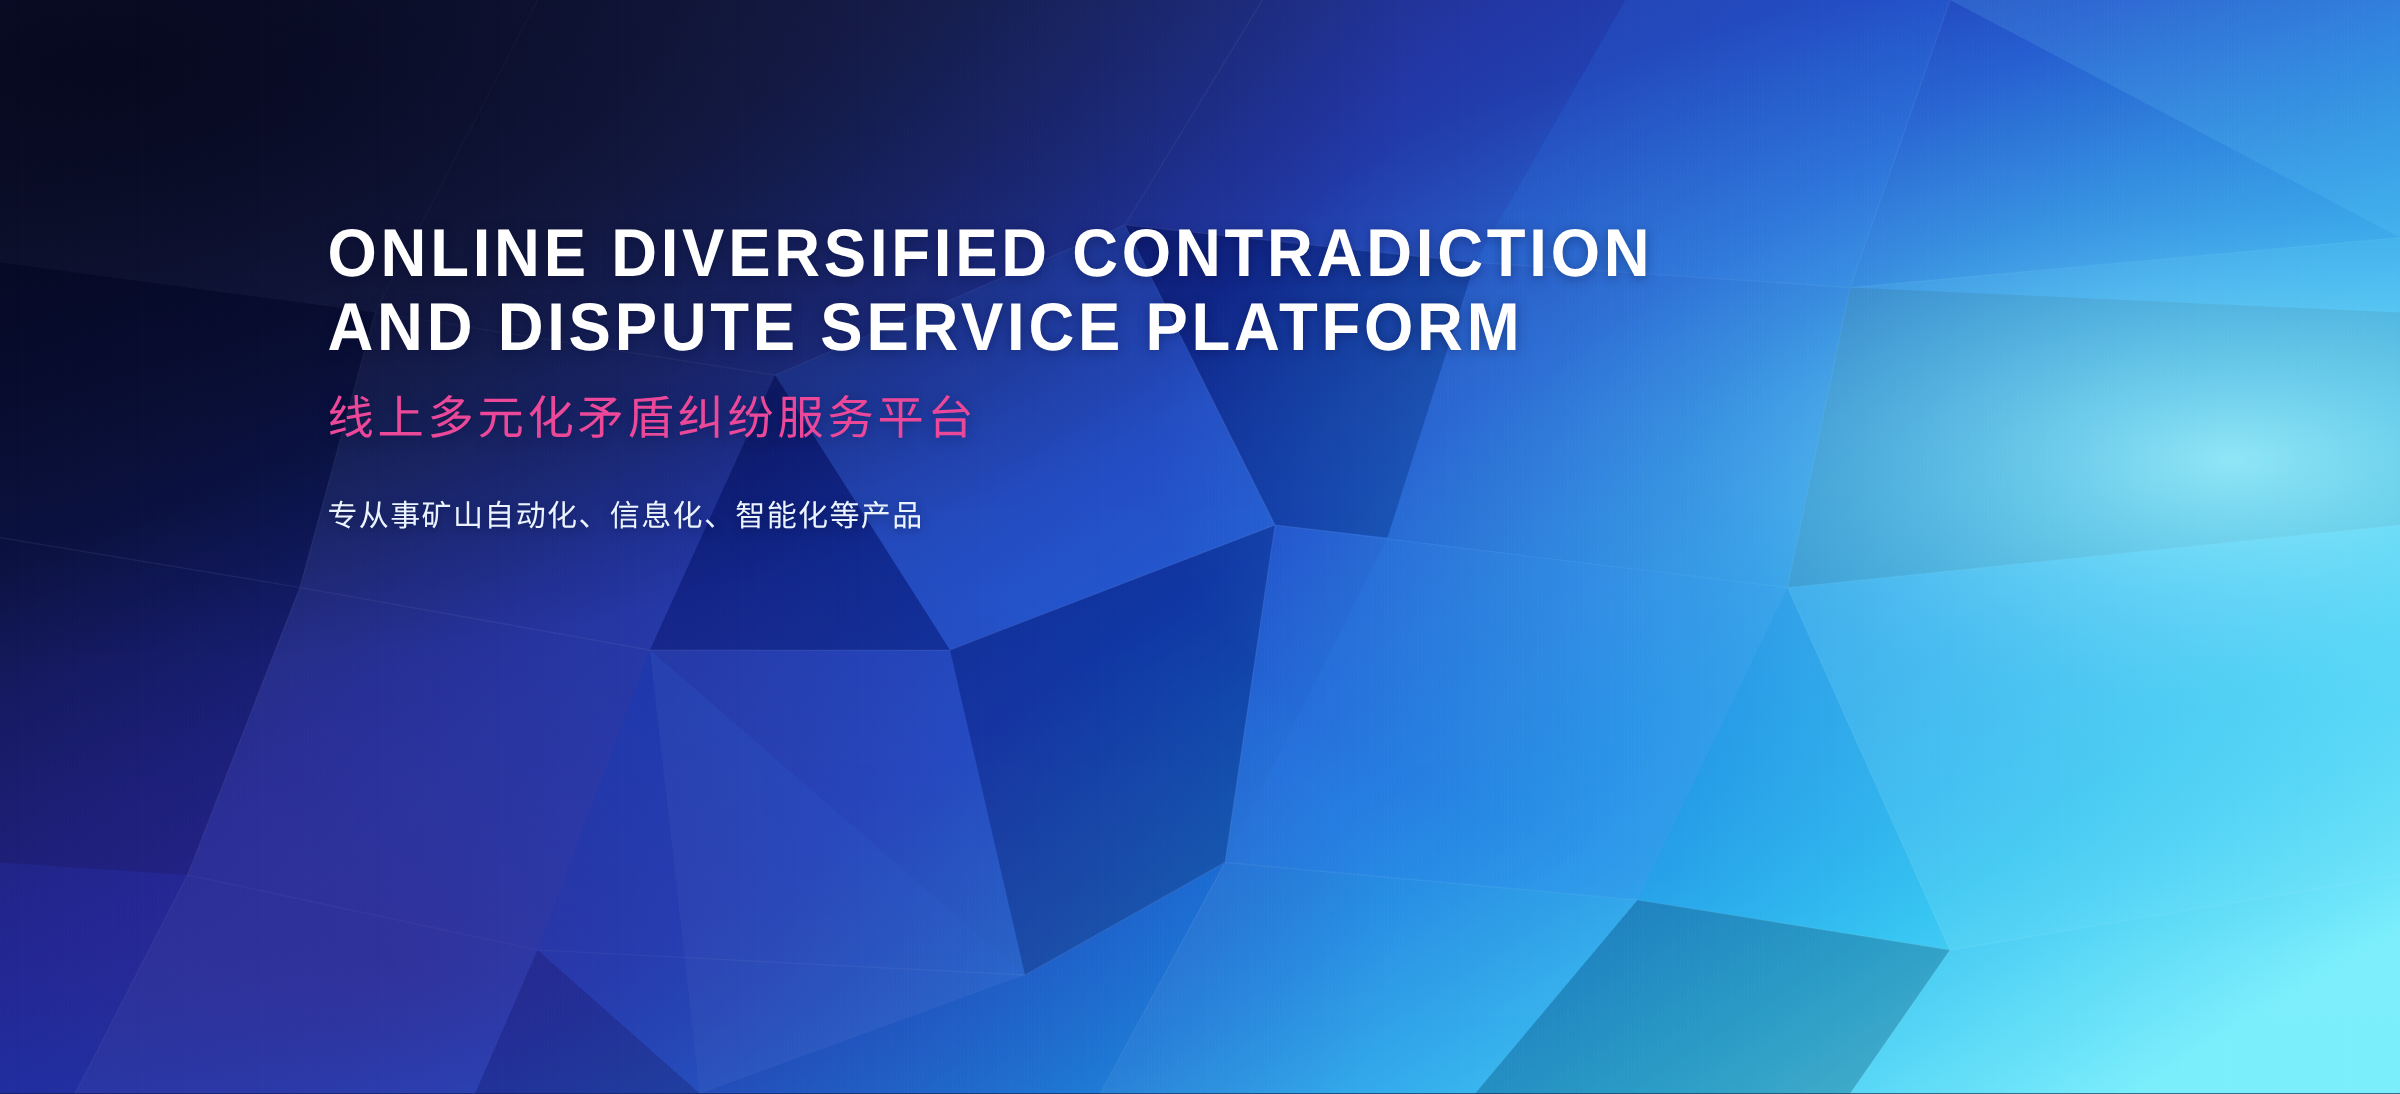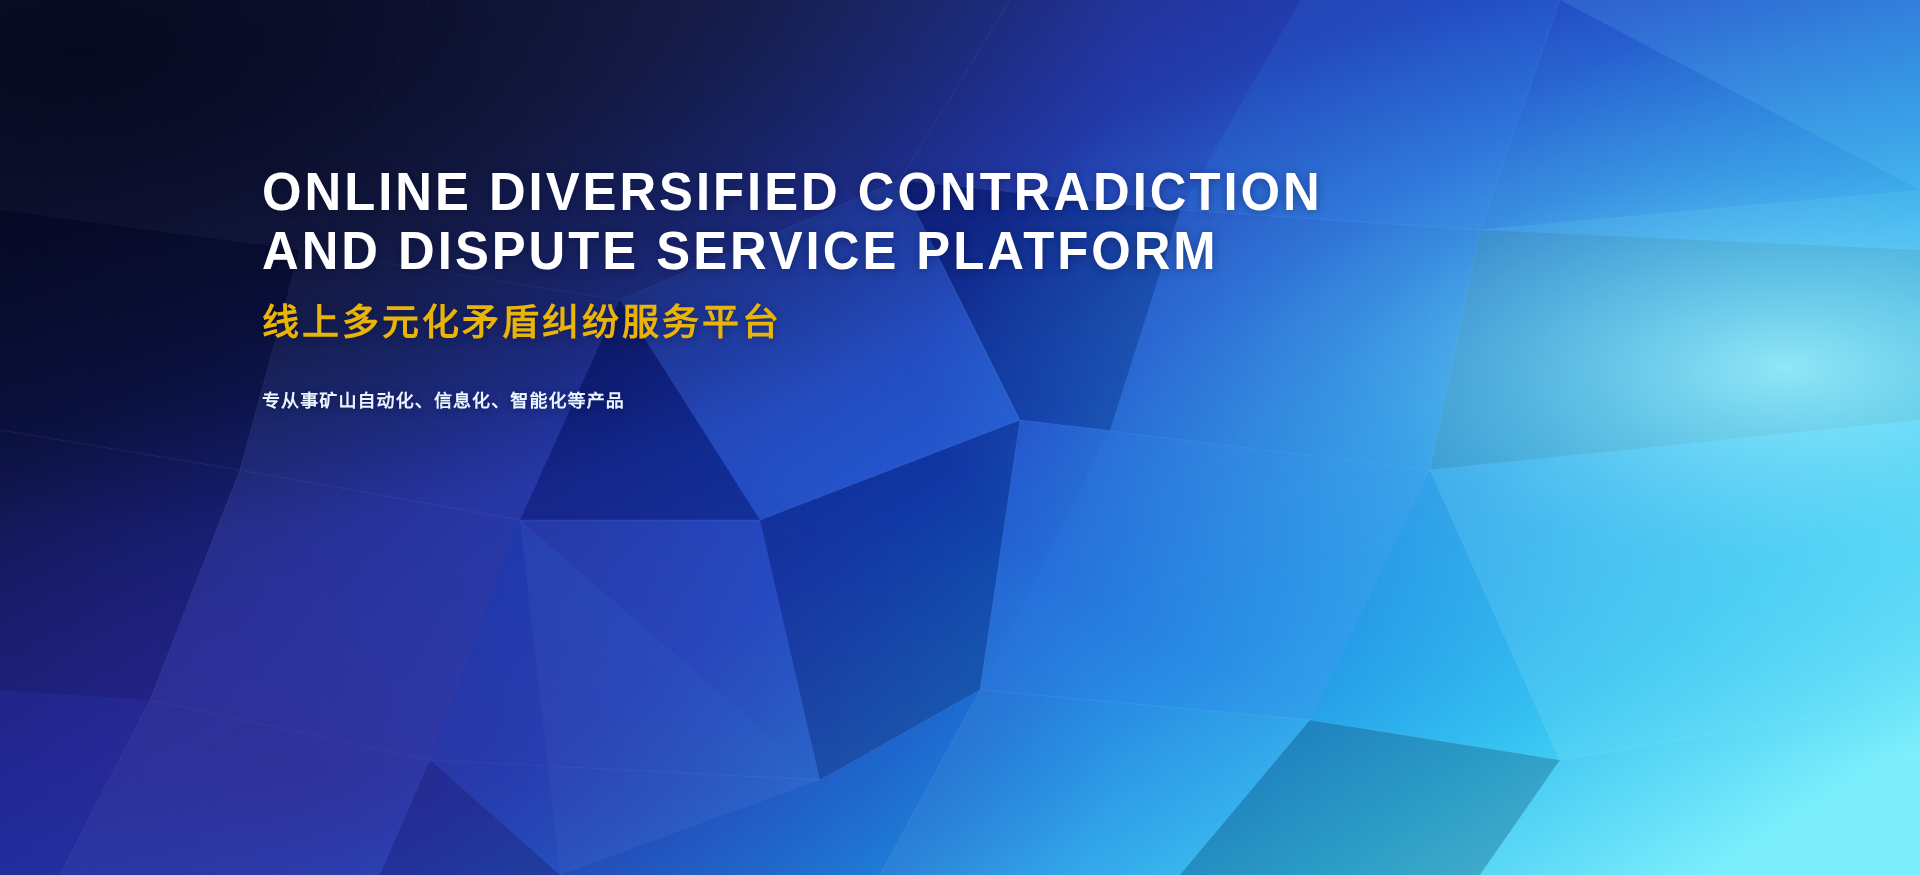--- a/index.html
+++ b/index.html
@@ -42,21 +42,21 @@
       rgba(0,0,0,0.0) 3px
     );
     mix-blend-mode: overlay;
     opacity: .55;
   }
 
   
   .content {
     position: absolute;
     left: 262px;
-    top: 162px;
+    top: 174px;
     width: 1200px;
     z-index: 5;
   }
 
   .headline {
     margin: 0;
     color: #ffffff;
     font-size: 54px;
     line-height: 59px;
     font-weight: 700;
@@ -66,39 +66,39 @@
     transform-origin: left center;
     white-space: nowrap;
     text-shadow: 0 1px 10px rgba(2,10,45,0.35);
   }
   .headline .ln {
     display: block;
   }
 
   .sub-cn {
     margin: 20px 0 0 0;
-    color: #eab308;
+    color: #ec4899;
     font-size: 37px;
     line-height: 46px;
-    font-weight: 700;
+    font-weight: 400;
     letter-spacing: 3px;
     white-space: nowrap;
     text-shadow: 0 1px 10px rgba(2,10,45,0.35);
   }
 
   .desc {
     margin: 40px 0 0 0;
     padding: 0;
     list-style: none;
   }
   .desc li {
     color: #eaf3ff;
-    font-size: 18px;
+    font-size: 24px;
     line-height: 31px;
-    font-weight: 700;
+    font-weight: 400;
     letter-spacing: 1.1px;
     white-space: nowrap;
     text-shadow: 0 1px 8px rgba(2,10,45,0.4);
   }
 </style>
 </head>
 <body>
 
 <div class="banner">
 

